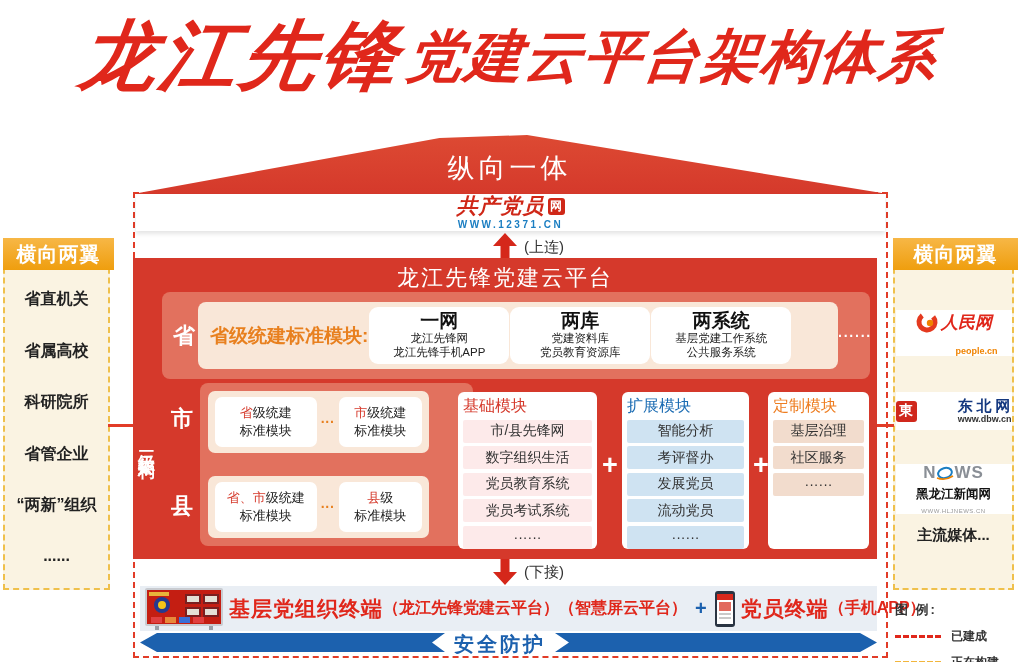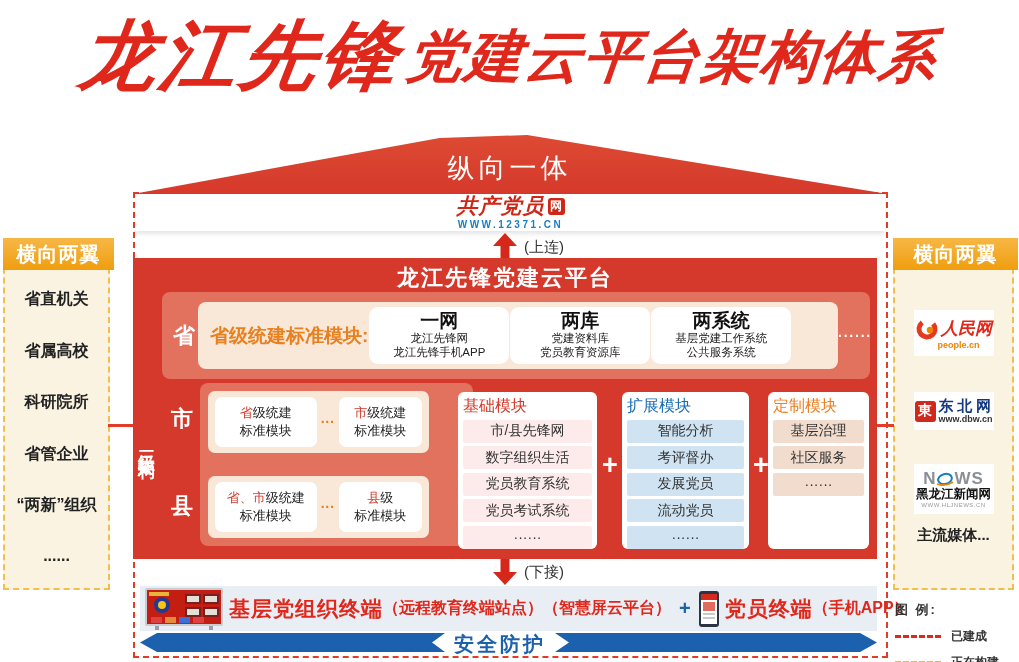--- a/index.html
+++ b/index.html
@@ -29,21 +29,21 @@
   .site-calli{font-family:"Liberation Serif",serif;font-style:italic;font-weight:bold;font-size:21px;color:#cf2717;letter-spacing:1px}
   .site-net{display:inline-flex;align-items:center;justify-content:center;width:17px;height:17px;background:#cf2717;color:#fff;
     font-size:12px;font-weight:bold;border-radius:3px}
   .site-url{font-size:10px;font-weight:bold;color:#1b7ec2;letter-spacing:2.5px;margin-top:2px}
 
   .link-note{position:absolute;font-size:15px;color:#333}
   .arrow{position:absolute;width:26px;height:26px}
 
   
   .platform{position:absolute;left:133px;top:258px;width:744px;height:301px;background:#d5392b}
-  .platform-title{position:absolute;top:5px;left:0;width:100%;text-align:center;color:#fff;font-size:22px;font-weight:bold;letter-spacing:2px}
+  .platform-title{position:absolute;top:5px;left:0;width:100%;text-align:center;color:#fff;font-size:22px;font-weight:normal;letter-spacing:2px}
 
   .prov-box{position:absolute;left:29px;top:34px;width:708px;height:87px;background:#e2715e;border-radius:8px;
     display:flex;align-items:center;padding:0 4px 0 8px}
   .level-ch{color:#fff;font-size:22px;font-weight:bold}
   .prov-level{width:28px;text-align:center;flex:0 0 auto}
   .prov-cream{flex:1 1 auto;height:67px;background:#f9e7d8;border-radius:8px;display:flex;align-items:center;padding:0 8px 0 12px;gap:1px}
   .prov-label{color:#e8801f;font-size:19px;font-weight:bold;white-space:nowrap}
   .pcard{background:#fff;border-radius:9px;width:140px;height:57px;display:flex;flex-direction:column;align-items:center;justify-content:center;flex:0 0 auto}
   .pcard-title{font-size:19px;font-weight:bold;color:#111;line-height:1.05}
   .pcard-line{font-size:11.5px;color:#222;line-height:1.3;white-space:nowrap}
@@ -82,21 +82,21 @@
   .wing-header{position:absolute;left:-2px;top:-2px;height:32px;background:linear-gradient(#f7b746,#ef9e0e);
     color:#fff;font-size:20px;font-weight:bold;letter-spacing:1px;display:flex;align-items:center;justify-content:center}
   .wing-left{left:3px;width:107px;height:352px}
   .wing-left .wing-header{width:111px}
   .wing-items{position:absolute;left:0;top:34px;width:100%;height:306px;display:flex;flex-direction:column;
     justify-content:space-around;align-items:center}
   .wing-item{font-size:16px;font-weight:bold;color:#222;white-space:nowrap}
   .wing-right{left:893px;width:121px;height:352px}
   .wing-right .wing-header{width:125px}
   .logo-col{position:absolute;left:0;top:32px;width:100%;display:flex;flex-direction:column;align-items:center}
-  .logo-card{width:80px;background:#fff;display:flex;flex-direction:column;align-items:center;justify-content:center}
+  .logo-card{width:116px;background:#fff;display:flex;flex-direction:column;align-items:center;justify-content:space-between}
   .lc-people{height:46px;margin-top:38px}
   .lc-people .row{display:flex;align-items:center;gap:2px}
   .people-text{font-family:"Liberation Serif",serif;font-style:italic;font-weight:bold;font-size:17px;color:#e0271b;line-height:1}
   .people-sub{font-size:9px;font-weight:bold;color:#f08300;line-height:1;text-align:right;width:100%;padding-right:14px}
   .lc-dbw{height:38px;margin-top:36px;flex-direction:row;gap:3px}
   .dbw-glyph{width:21px;height:21px;background:#d0281c;color:#fff;border-radius:3px;display:flex;align-items:center;justify-content:center;
     font-family:"Liberation Serif",serif;font-size:14px;font-weight:bold}
   .dbw-text{font-family:"Liberation Serif",serif;font-weight:bold;font-size:15px;color:#14387f;line-height:1.1}
   .dbw-sub{font-size:9px;font-weight:bold;color:#333;line-height:1}
   .lc-news{height:50px;margin-top:34px}
@@ -310,21 +310,21 @@
       <rect x="58" y="19" width="16" height="10" fill="#7a1f1f"></rect>
         <rect x="60" y="21" width="12" height="6" fill="#e5e0d5"></rect>
       <rect x="6" y="29" width="11" height="6" fill="#e04040"></rect>
         <rect x="20" y="29" width="11" height="6" fill="#e8883a"></rect>
       <rect x="34" y="29" width="11" height="6" fill="#3a6fd8"></rect>
         <rect x="48" y="29" width="11" height="6" fill="#e04040"></rect>
       <rect x="10" y="38" width="4" height="4" fill="#9aa0a8"></rect>
         <rect x="64" y="38" width="4" height="4" fill="#9aa0a8"></rect>
     </svg>
     <span class="t-title" style="margin-left:6px">基层党组织终端</span>
-    <span class="t-sub">（远程教育终端站点）</span>
+    <span class="t-sub">（龙江先锋党建云平台）</span>
     <span class="t-sub">（智慧屏云平台）</span>
     <span class="band-plus">+</span>
     <svg width="20" height="36" viewBox="0 0 20 36" style="flex:0 0 auto">
       <rect x="0" y="0" width="20" height="36" rx="3" fill="#2a3442"></rect>
       <rect x="2" y="3" width="16" height="30" fill="#fff"></rect>
       <rect x="2" y="3" width="16" height="6" fill="#d8281c"></rect>
       <rect x="4" y="11" width="12" height="9" fill="#e26a5e"></rect>
       <rect x="4" y="22" width="12" height="2" fill="#c9c9c9"></rect>
       <rect x="4" y="26" width="12" height="2" fill="#c9c9c9"></rect>
     </svg>

